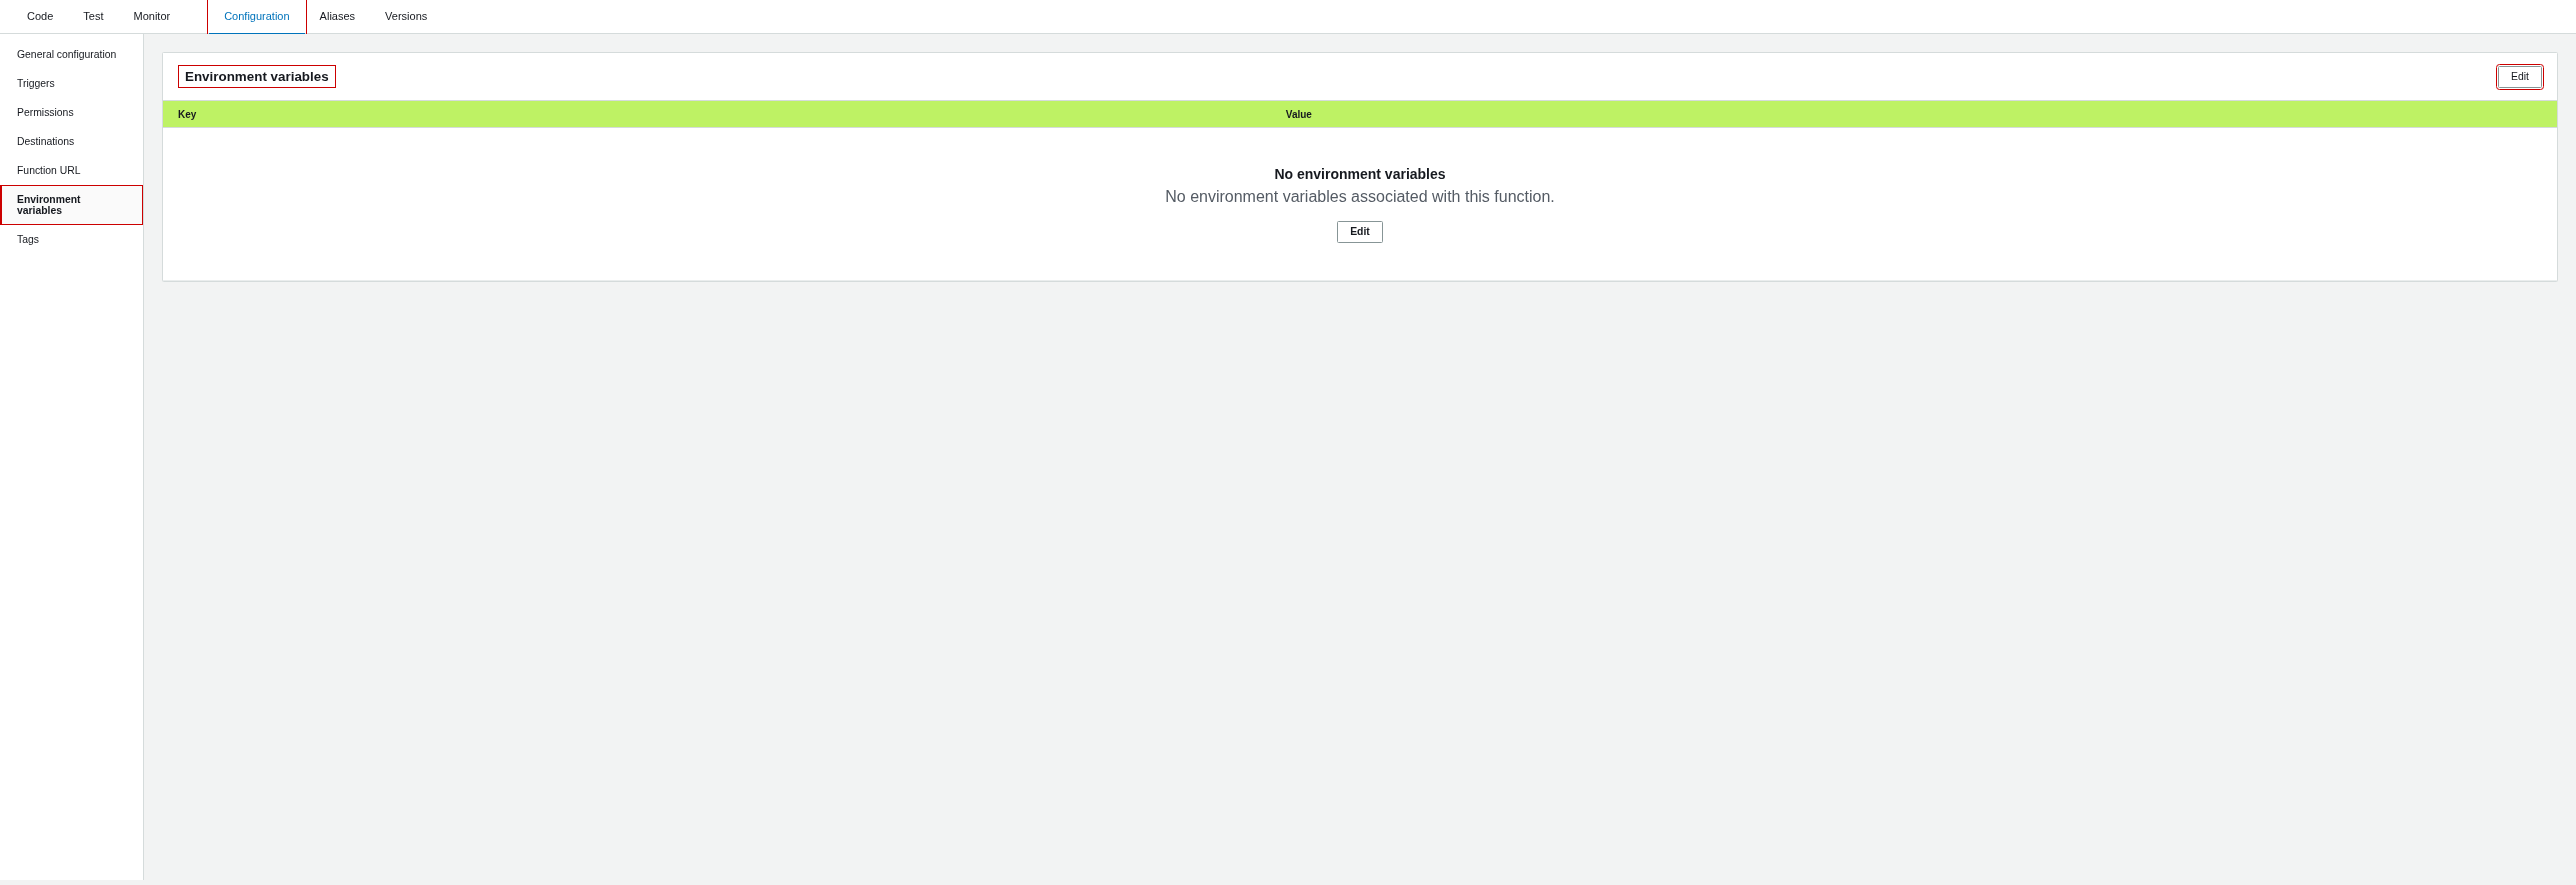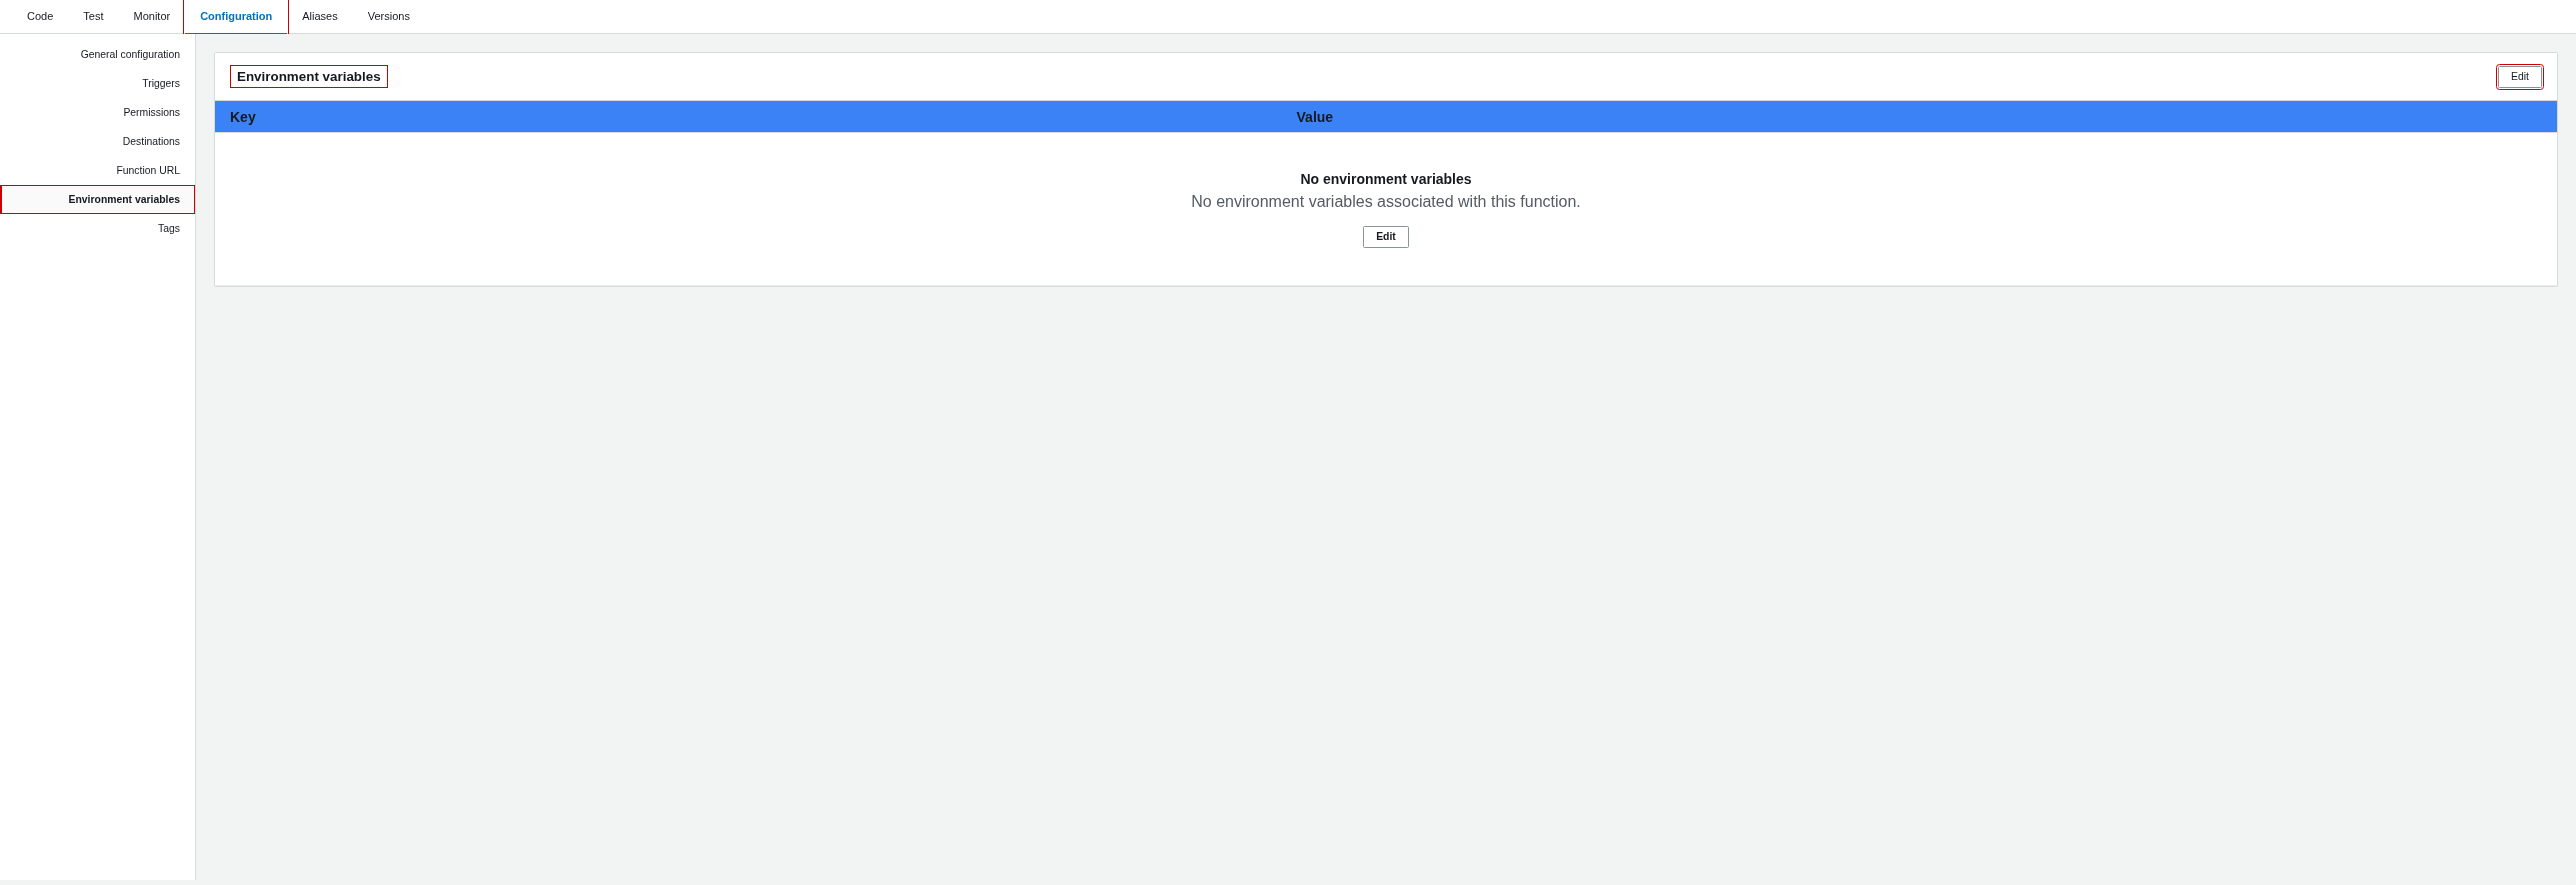--- a/index.html
+++ b/index.html
@@ -21,40 +21,40 @@
       padding: 10.4px 15px;
       font-size: 11px;
       color: #16191f;
       cursor: pointer;
       border-bottom: 1.5px solid transparent;
       margin-bottom: -0.7px;
       white-space: nowrap;
     }
     .tab-item.active {
       color: #0073bb;
-      font-weight: 700;
+      font-weight: 400;
       border-bottom: 1.5px solid #0073bb;
       outline: 1.5px solid #c00;
       outline-offset: 1.5px;
+      margin-left: 24px;
     }
 
     
     .main-layout {
       display: flex;
       min-height: calc(100vh - 39px);
     }
 
     
     .sidebar {
-      width: 196px;
+      width: 144px;
       background: #ffffff;
       border-right: 0.7px solid #d5dbdb;
       padding-top: 6px;
       flex-shrink: 0;
-      text-align: right;
     }
     .sidebar-item {
       padding: 9px 15px;
       font-size: 10.4px;
       color: #16191f;
       cursor: pointer;
       border-left: 2.2px solid transparent;
     }
     .sidebar-item.active {
       font-weight: 700;
@@ -109,24 +109,24 @@
 
     
     .env-table {
       width: 100%;
       border-collapse: collapse;
     }
     .env-table th {
       text-align: left;
       padding: 7.5px 15px;
       font-weight: 700;
-      font-size: 14px;
+      font-size: 10px;
       color: #16191f;
       border-bottom: 0.7px solid #d5dbdb;
-      background: #3b82f6;
+      background: #bef264;
     }
     .env-table td {
       padding: 7.5px 15px;
       font-size: 10.4px;
       color: #16191f;
       border-bottom: 0.7px solid #eaeded;
     }
 
     
     .empty-state {

